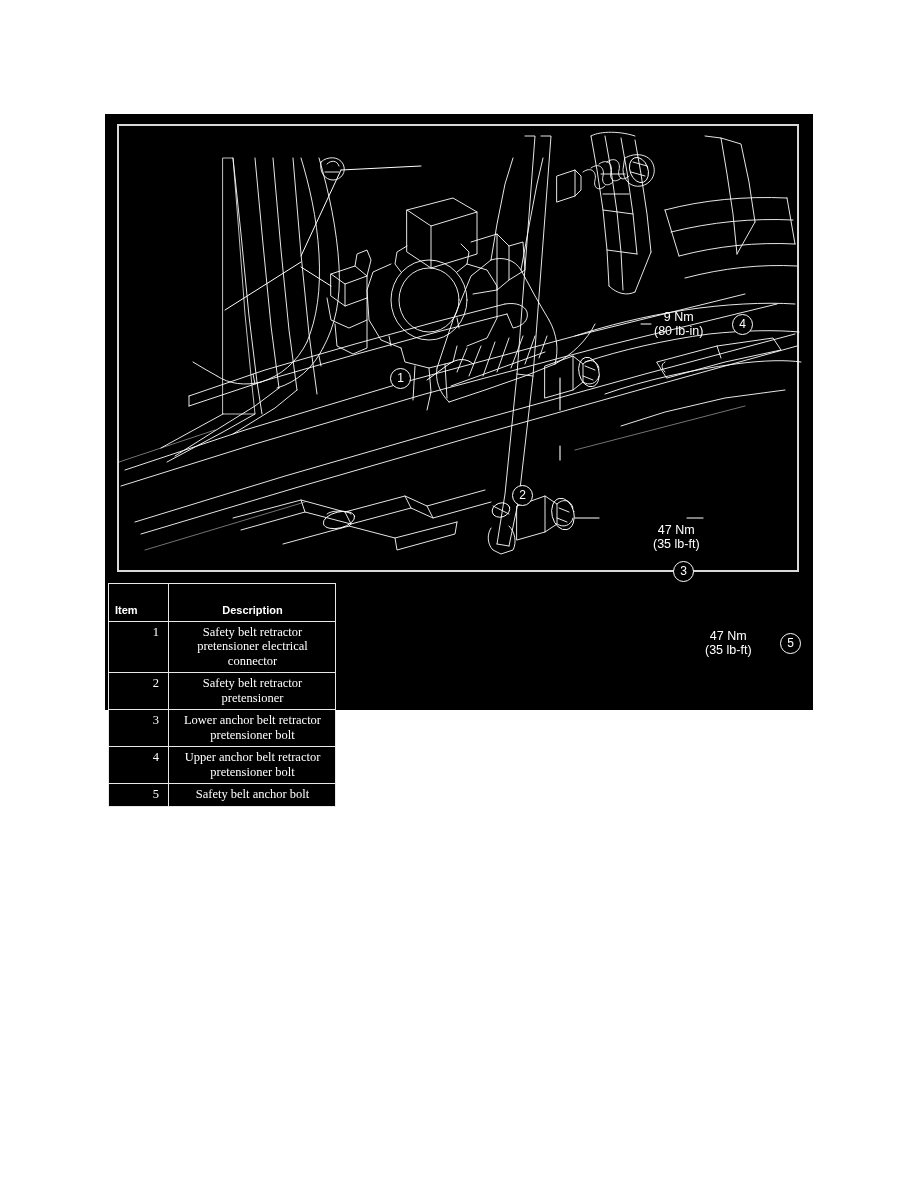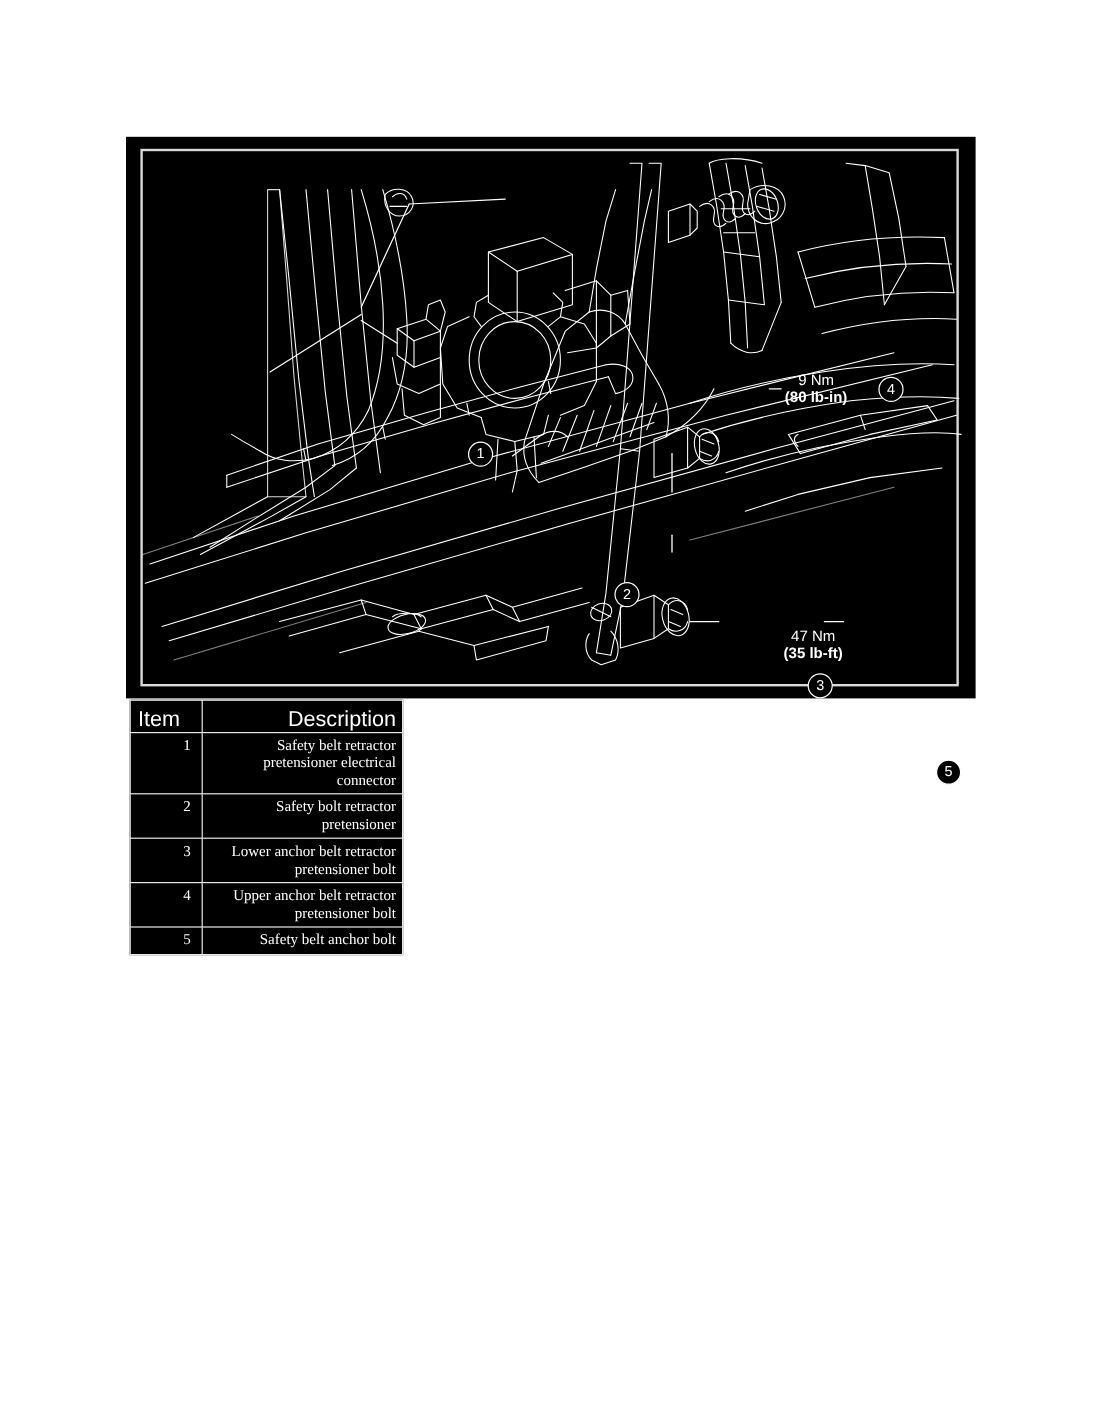--- a/index.html
+++ b/index.html
@@ -14,21 +14,21 @@
     font-family: "Liberation Serif", serif;
     overflow: hidden;
   }
 
   
   #figure-plate {
     position: absolute;
     left: 105px;
     top: 114px;
     width: 708px;
-    height: 468px;
+    height: 596px;
     background: #000000;
     box-sizing: border-box;
   }
   #figure-inner-frame {
     position: absolute;
     left: 12px;
     top: 10px;
     width: 682px;
     height: 448px;
     border: 2px solid #d9d9d9;
@@ -56,21 +56,21 @@
   .torque-note {
     position: absolute;
     color: #ffffff;
     font-family: "Liberation Sans", sans-serif;
     font-size: 12.5px;
     line-height: 14px;
     text-align: center;
     white-space: nowrap;
   }
   .torque-note .t-val { display: block; }
-  .torque-note .t-alt { display: block; font-weight: bold; }
+  .torque-note .t-alt { display: block; }
 
   #torque-note-4 { left: 549px; top: 196px; }
   #torque-note-3 { left: 548px; top: 409px; }
   #torque-note-5 { left: 600px; top: 515px; }
 
   
   .callout {
     position: absolute;
     width: 21px;
     height: 21px;
@@ -104,39 +104,39 @@
   #item-table td {
     border: 1.5px solid #e8e8e8;
     color: #ffffff;
     padding: 3px 5px 4px 6px;
     vertical-align: top;
     font-size: 12.5px;
     line-height: 14.5px;
   }
   #item-table th {
     font-family: "Liberation Sans", sans-serif;
-    font-weight: normal;
-    font-size: 18px;
-    padding-top: 8px;
+    font-weight: bold;
+    font-size: 11px;
+    padding-top: 19px;
     padding-bottom: 3px;
   }
   #item-table .col-item {
     width: 48px;
   }
   #item-table th.col-item { text-align: left; padding-left: 6px; }
   #item-table td.col-item {
     text-align: center;
     font-family: "Liberation Serif", serif;
     padding-right: 9px;
     text-align: right;
   }
   #item-table td.col-desc,
   #item-table th.col-desc {
     font-family: "Liberation Serif", serif;
-    text-align: right;
+    text-align: center;
   }
   #item-table th.col-desc {
     font-family: "Liberation Sans", sans-serif;
   }
 </style>
 </head>
 <body>
 
 <div id="figure-plate">
   <div id="figure-inner-frame"></div>
@@ -366,21 +366,21 @@
       <th class="col-desc">Description</th>
     </tr>
   </thead>
   <tbody>
     <tr>
       <td class="col-item">1</td>
       <td class="col-desc">Safety belt retractor pretensioner electrical connector</td>
     </tr>
     <tr>
       <td class="col-item">2</td>
-      <td class="col-desc">Safety bolt retractor pretensioner</td>
+      <td class="col-desc">Safety belt retractor pretensioner</td>
     </tr>
     <tr>
       <td class="col-item">3</td>
       <td class="col-desc">Lower anchor belt retractor pretensioner bolt</td>
     </tr>
     <tr>
       <td class="col-item">4</td>
       <td class="col-desc">Upper anchor belt retractor pretensioner bolt</td>
     </tr>
     <tr>

